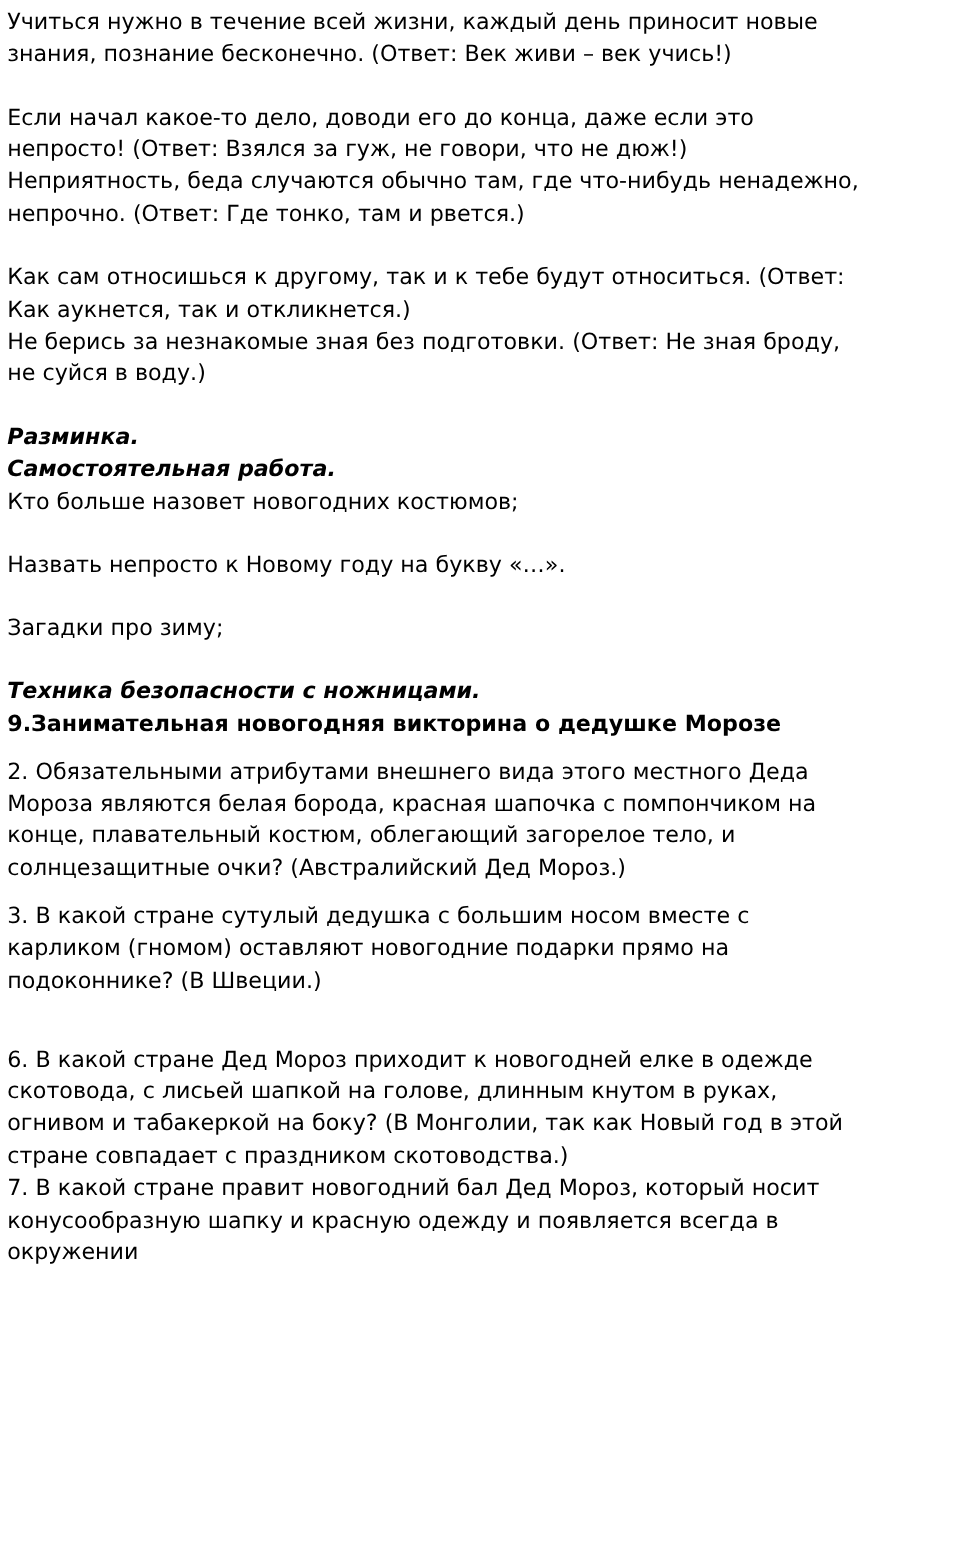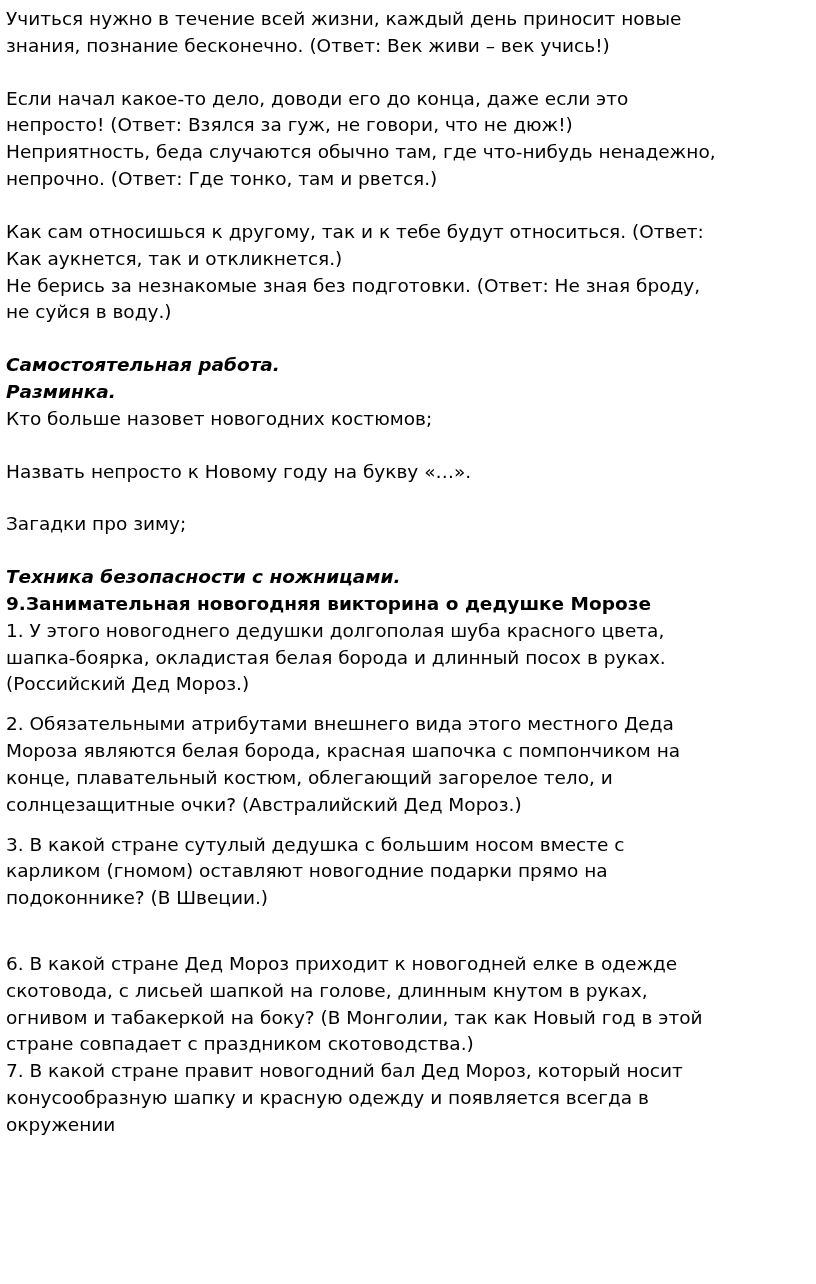--- a/index.html
+++ b/index.html
@@ -60,42 +60,41 @@
   <p class="para">Неприятность, беда случаются обычно там, где что-нибудь ненадежно, непрочно.  (Ответ: Где тонко, там и рвется.)</p>
 
   <div class="spacer"></div>
 
   <p class="para">Как сам относишься к другому, так и к тебе будут относиться. (Ответ: Как аукнется, так и откликнется.)</p>
 
   <p class="para">Не берись за незнакомые зная без подготовки. (Ответ: Не зная броду, не суйся в воду.)</p>
 
   <div class="spacer"></div>
 
+  <p class="para bi">Разминка.</p>
+
   <p class="para bi">Самостоятельная работа.</p>
-
-  <p class="para bi">Разминка.</p>
 
   <p class="para">Кто больше назовет новогодних костюмов;</p>
 
   <div class="spacer"></div>
 
   <p class="para">Назвать непросто к Новому году на букву «…».</p>
 
   <div class="spacer"></div>
 
   <p class="para">Загадки про зиму;</p>
 
   <div class="spacer"></div>
 
 
   <p class="para bi">Техника безопасности с ножницами.</p>
 
   <p class="para b">9.Занимательная новогодняя викторина о дедушке Морозе</p>
 
-  <p class="para">1. У этого новогоднего дедушки долгополая шуба красного цвета, шапка-боярка, окладистая белая борода и длинный посох в руках. (Российский Дед Мороз.)</p>
 
   <div class="spacer-sm"></div>
 
   <p class="para">2. Обязательными атрибутами внешнего вида этого местного Деда Мороза являются белая борода, красная шапочка с помпончиком на конце, плавательный костюм, облегающий загорелое тело, и солнцезащитные очки? (Австралийский Дед Мороз.)</p>
 
   <div class="spacer-sm"></div>
 
   <p class="para">3. В какой стране сутулый дедушка с большим носом вместе с карликом (гномом) оставляют новогодние подарки прямо на подоконнике? (В Швеции.)</p>
 
   <div class="spacer-sm"></div>

